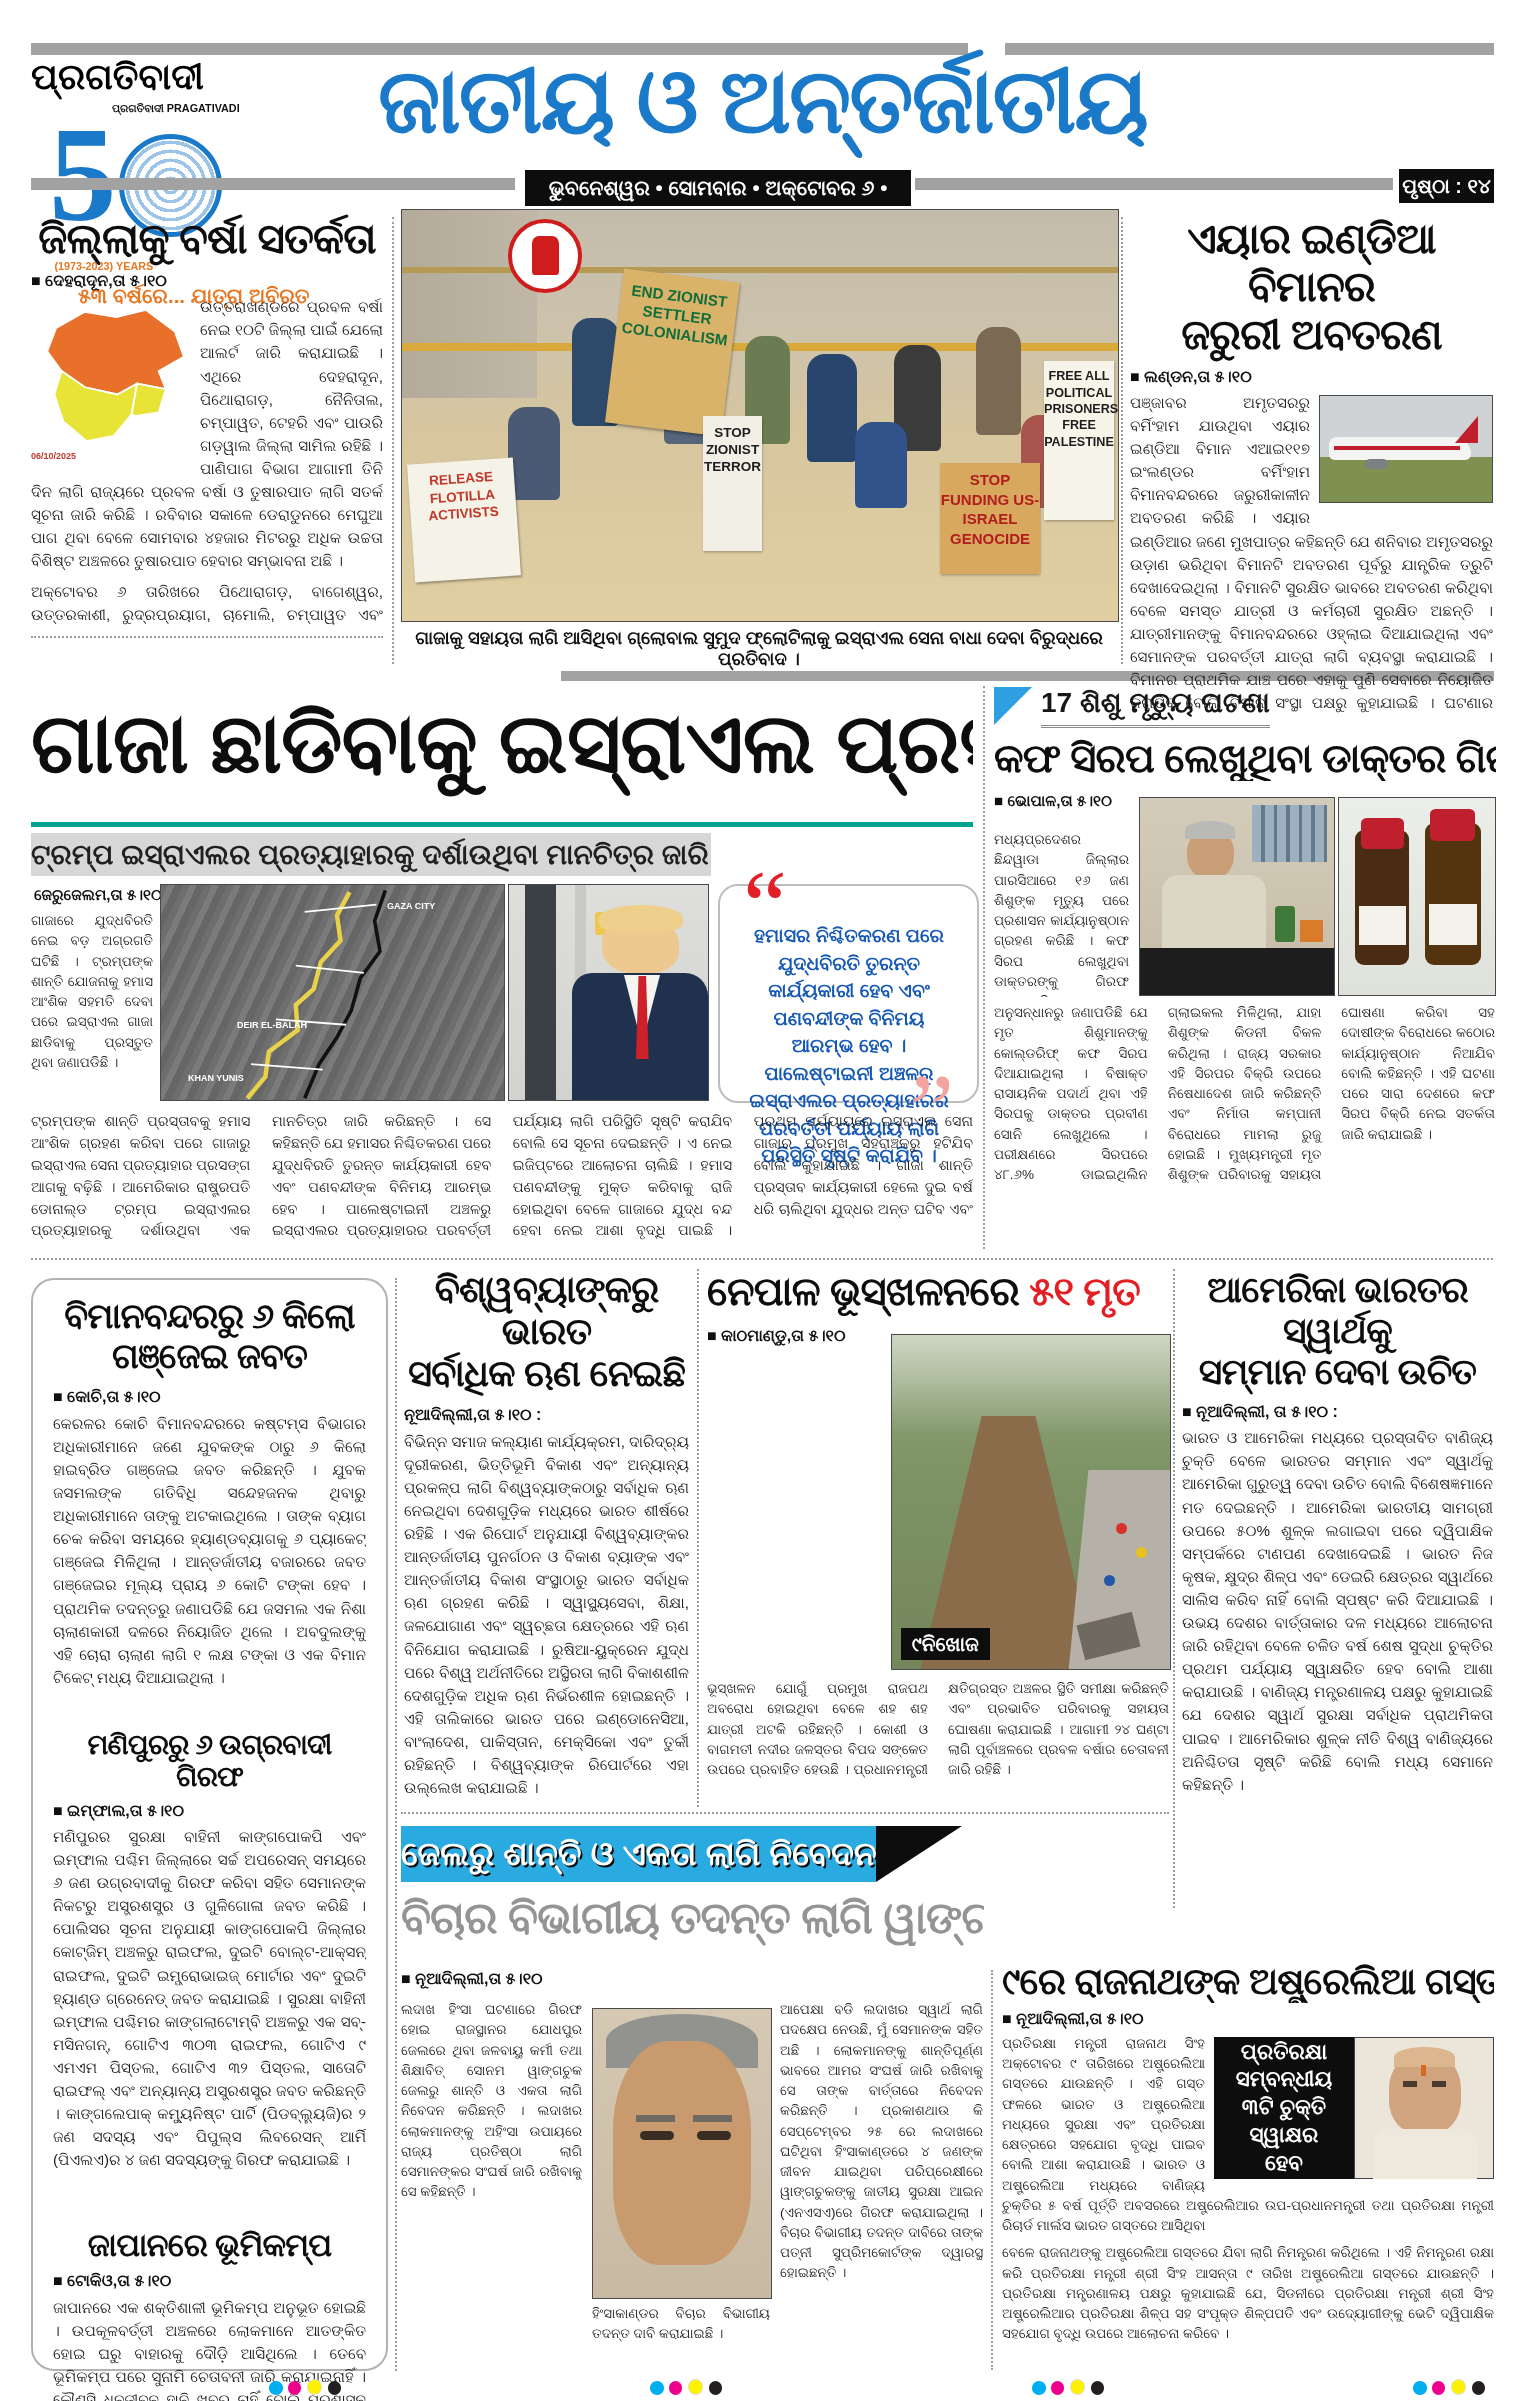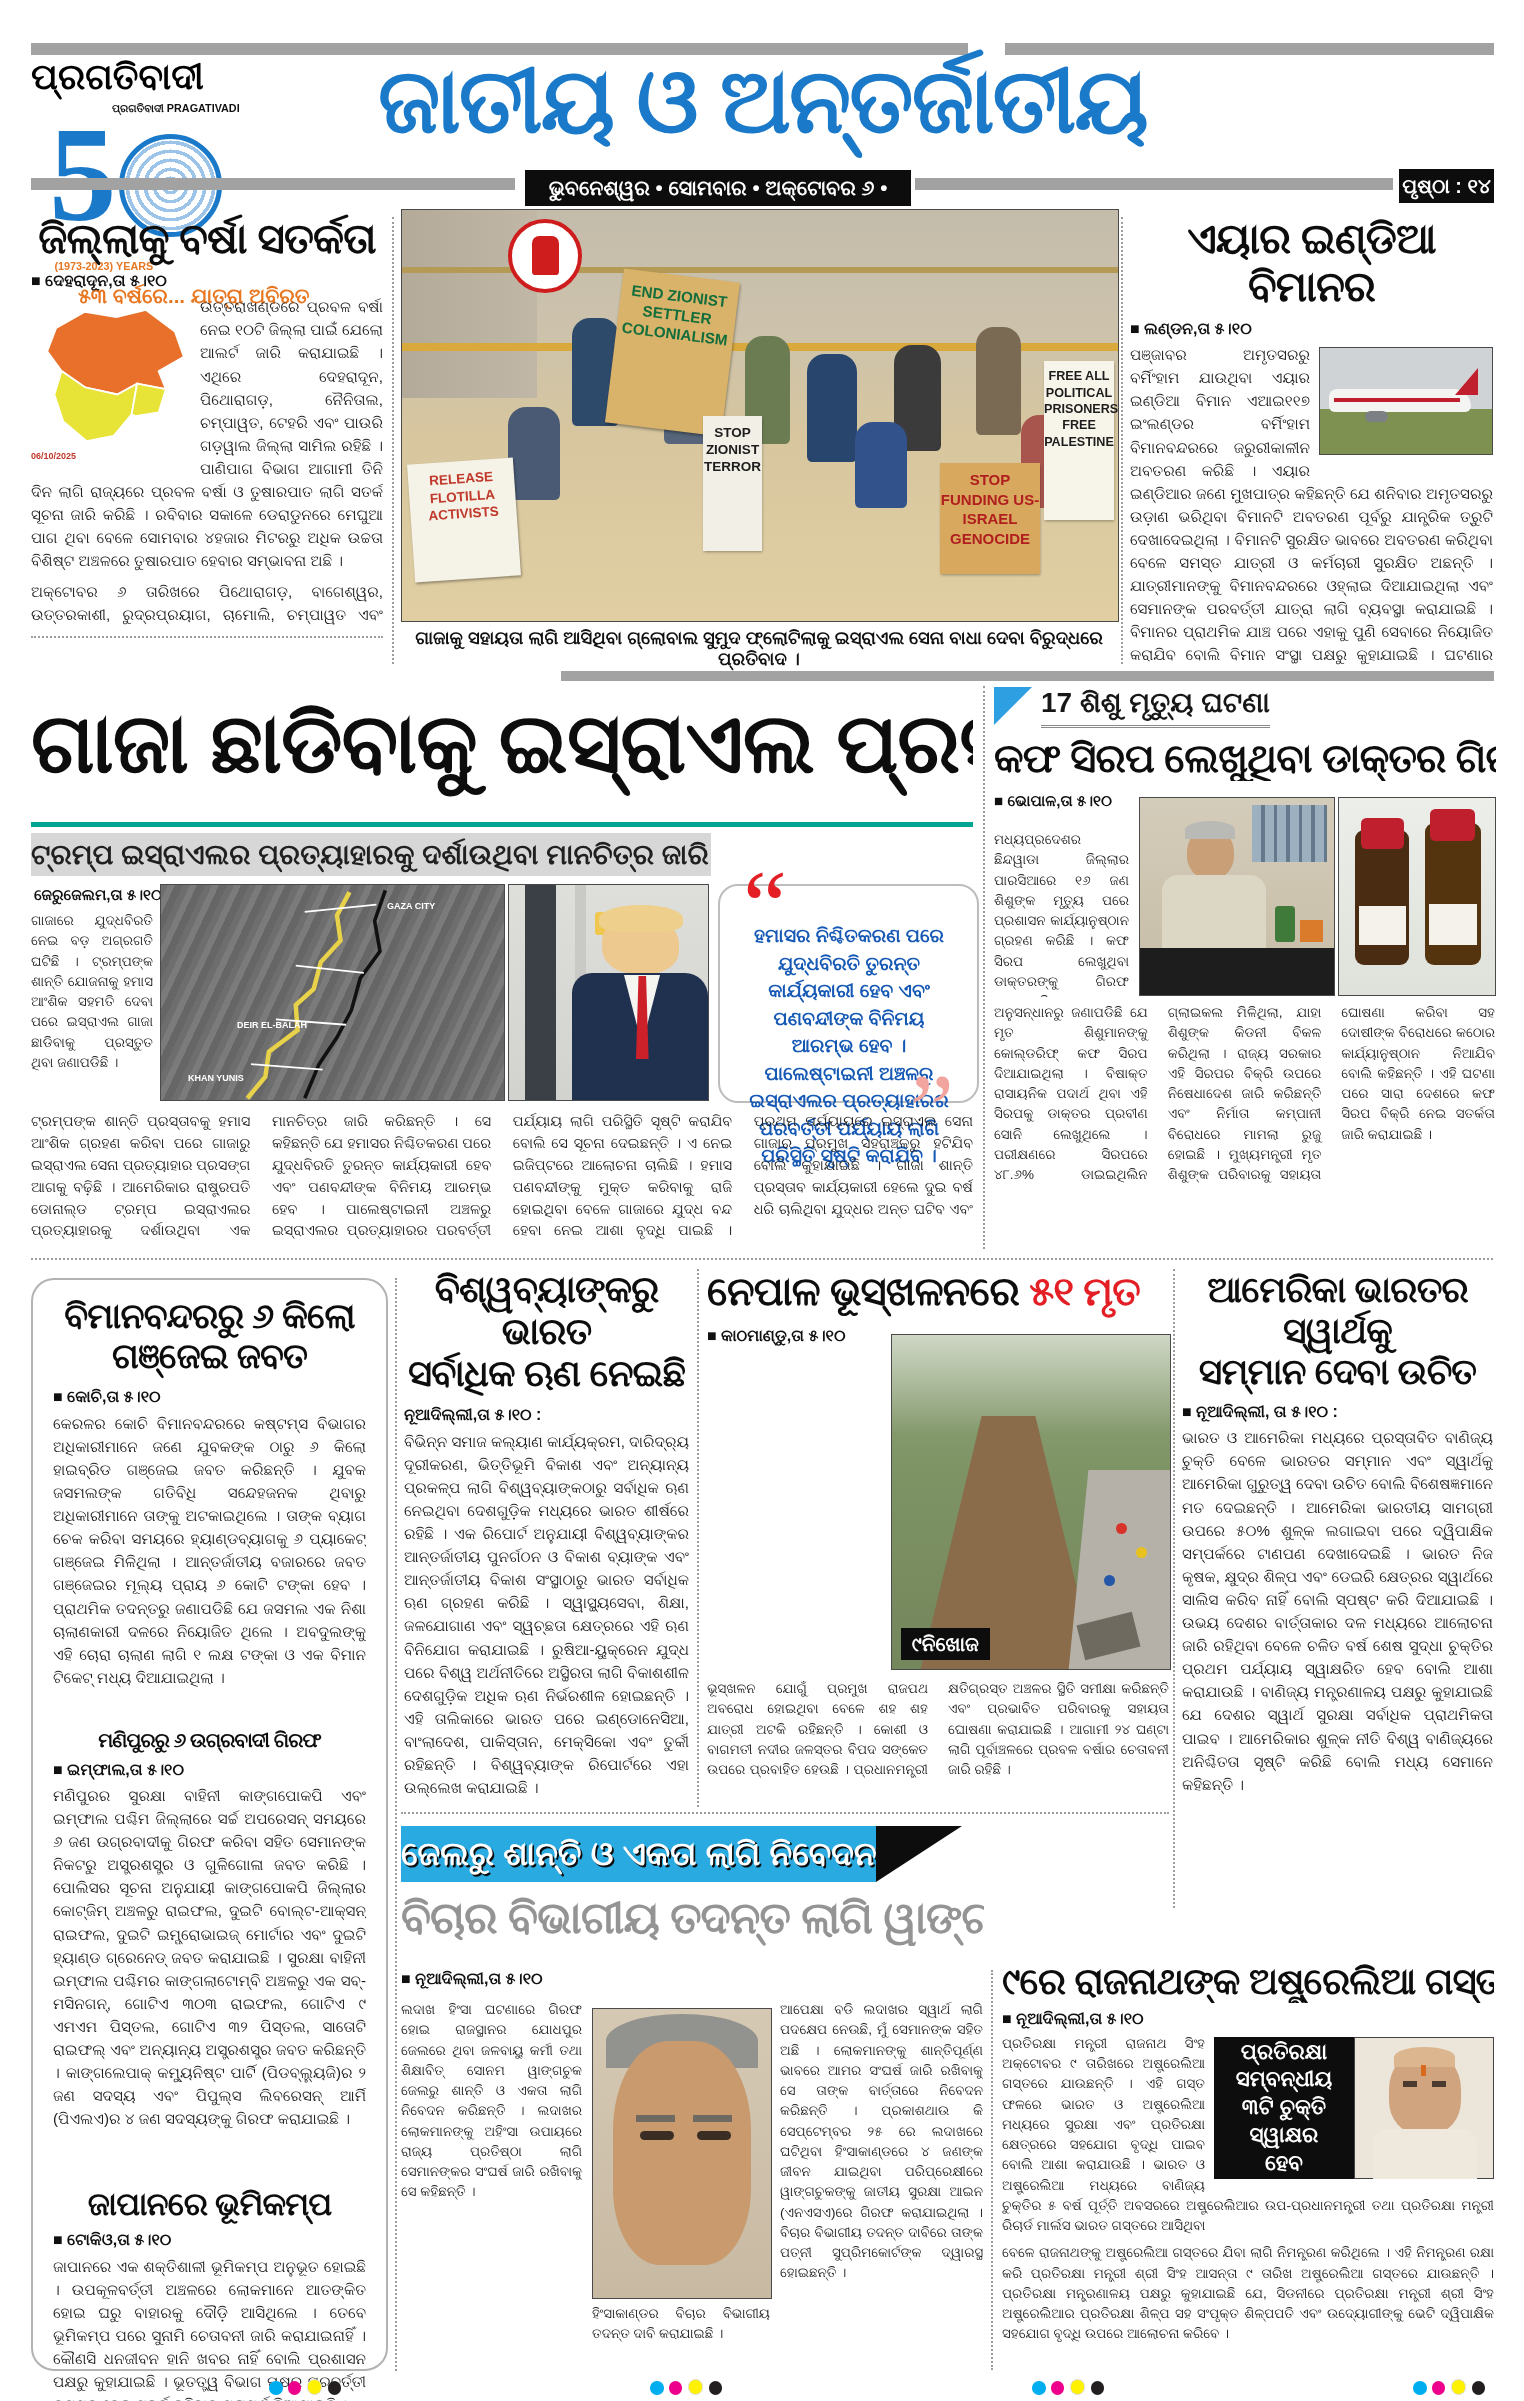--- a/index.html
+++ b/index.html
@@ -94,20 +94,21 @@
     <div class="sign" style="left:538px;top:253px;width:100px;height:104px;background:#d9a85f;color:#b01e1e;font-size:15px;line-height:1.3;padding-top:7.2px;">STOP FUNDING US-ISRAEL GENOCIDE</div>
     <div class="sign" style="left:642px;top:151px;width:70px;height:152px;background:#f7f4ea;color:#1d1d1d;font-size:12.6px;line-height:1.3;padding-top:7.2px;">FREE ALL POLITICAL PRISONERS FREE PALESTINE</div>
   </div>
   <div class="abs cap" style="left:401px;top:628px;width:716px;">ଗାଜାକୁ ସହାୟତା ଲାଗି ଆସିଥିବା ଗ୍ଲୋବାଲ ସୁମୁଦ ଫ୍ଲୋଟିଲାକୁ ଇସ୍ରାଏଲ ସେନା ବାଧା ଦେବା ବିରୁଦ୍ଧରେ ପ୍ରତିବାଦ ।</div>
   <div class="abs grayrule" style="left:561px;top:671px;width:933px;height:10px;"></div>
 
   <div class="abs dotv" style="left:1121px;top:217px;height:447px;"></div>
 
   <div class="abs" style="left:1130px;top:215px;width:363px;">
     <div class="hl" style="font-size:42px;">ଏୟାର ଇଣ୍ଡିଆ ବିମାନର</div>
+    <div class="hl" style="font-size:42px;">ଜରୁରୀ ଅବତରଣ</div>
     <div class="byline" style="margin-top:9px;">■ ଲଣ୍ଡନ,ତା ୫।୧୦</div>
     <div class="body" style="margin-top:5.4px;height:323px;overflow:hidden;">
       <div class="photo" style="float:right;width:172px;height:106px;margin:3.6px 0 5.4px 9px;position:relative;background:linear-gradient(#cfd3d6 0 58%, #7e9150 58% 100%);">
         <div class="abs" style="left:9px;top:41px;width:142px;height:23px;background:#f4f4f2;border-radius:12.6px 27px 9px 9px;"></div>
         <div class="abs" style="left:135px;top:20px;width:0;height:0;border-bottom:27px solid #c01f2e;border-left:23px solid transparent;"></div>
         <div class="abs" style="left:14.4px;top:50px;width:126px;height:4.5px;background:#c01f2e;"></div>
         <div class="abs" style="left:45px;top:63px;width:23px;height:10.8px;background:#7c7f83;border-radius:5.4px;"></div>
       </div>
       <p>ପଞ୍ଜାବର ଅମୃତସରରୁ ବର୍ମିଂହାମ ଯାଉଥିବା ଏୟାର ଇଣ୍ଡିଆ ବିମାନ ଏଆଇ୧୧୭ ଇଂଲଣ୍ଡର ବର୍ମିଂହାମ ବିମାନବନ୍ଦରରେ ଜରୁରୀକାଳୀନ ଅବତରଣ କରିଛି । ଏୟାର ଇଣ୍ଡିଆର ଜଣେ ମୁଖପାତ୍ର କହିଛନ୍ତି ଯେ ଶନିବାର ଅମୃତସରରୁ ଉଡ଼ାଣ ଭରିଥିବା ବିମାନଟି ଅବତରଣ ପୂର୍ବରୁ ଯାନ୍ତ୍ରିକ ତ୍ରୁଟି ଦେଖାଦେଇଥିଲା । ବିମାନଟି ସୁରକ୍ଷିତ ଭାବରେ ଅବତରଣ କରିଥିବା ବେଳେ ସମସ୍ତ ଯାତ୍ରୀ ଓ କର୍ମଚାରୀ ସୁରକ୍ଷିତ ଅଛନ୍ତି । ଯାତ୍ରୀମାନଙ୍କୁ ବିମାନବନ୍ଦରରେ ଓହ୍ଲାଇ ଦିଆଯାଇଥିଲା ଏବଂ ସେମାନଙ୍କ ପରବର୍ତ୍ତୀ ଯାତ୍ରା ଲାଗି ବ୍ୟବସ୍ଥା କରାଯାଇଛି । ବିମାନର ପ୍ରାଥମିକ ଯାଞ୍ଚ ପରେ ଏହାକୁ ପୁଣି ସେବାରେ ନିୟୋଜିତ କରାଯିବ ବୋଲି ବିମାନ ସଂସ୍ଥା ପକ୍ଷରୁ କୁହାଯାଇଛି । ଘଟଣାର ତଦନ୍ତ ଜାରି ରହିଛି ।</p>
     </div>
@@ -188,21 +189,21 @@
   <div class="abs body small cols3" style="left:994px;top:1003px;width:501px;height:244px;overflow:hidden;">ଅନୁସନ୍ଧାନରୁ ଜଣାପଡିଛି ଯେ ମୃତ ଶିଶୁମାନଙ୍କୁ କୋଲ୍ଡରିଫ୍ କଫ ସିରପ ଦିଆଯାଇଥିଲା । ବିଷାକ୍ତ ରାସାୟନିକ ପଦାର୍ଥ ଥିବା ଏହି ସିରପକୁ ଡାକ୍ତର ପ୍ରବୀଣ ସୋନି ଲେଖୁଥିଲେ । ପରୀକ୍ଷଣରେ ସିରପରେ ୪୮.୬% ଡାଇଇଥିଲିନ ଗ୍ଲାଇକଲ ମିଳିଥିଲା, ଯାହା ଶିଶୁଙ୍କ କିଡନୀ ବିକଳ କରିଥିଲା । ରାଜ୍ୟ ସରକାର ଏହି ସିରପର ବିକ୍ରି ଉପରେ ନିଷେଧାଦେଶ ଜାରି କରିଛନ୍ତି ଏବଂ ନିର୍ମାତା କମ୍ପାନୀ ବିରୋଧରେ ମାମଲା ରୁଜୁ ହୋଇଛି । ମୁଖ୍ୟମନ୍ତ୍ରୀ ମୃତ ଶିଶୁଙ୍କ ପରିବାରକୁ ସହାୟତା ଘୋଷଣା କରିବା ସହ ଦୋଷୀଙ୍କ ବିରୋଧରେ କଠୋର କାର୍ଯ୍ୟାନୁଷ୍ଠାନ ନିଆଯିବ ବୋଲି କହିଛନ୍ତି । ଏହି ଘଟଣା ପରେ ସାରା ଦେଶରେ କଫ ସିରପ ବିକ୍ରି ନେଇ ସତର୍କତା ଜାରି କରାଯାଇଛି ।</div>
 
   <div class="abs doth" style="left:31px;top:1258px;width:1462px;"></div>
 
   <div class="abs" style="left:31px;top:1278px;width:357px;height:1093px;border:2.7px solid #b2b2b2;border-radius:23px;padding:16px 20px;box-sizing:border-box;">
     <div class="hl" style="font-size:35px;">ବିମାନବନ୍ଦରରୁ ୬ କିଲୋ</div>
     <div class="hl" style="font-size:35px;">ଗଞ୍ଜେଇ ଜବତ</div>
     <div class="byline" style="margin-top:12.6px;">■ କୋଚି,ତା ୫।୧୦</div>
     <div class="body" style="margin-top:5.4px;height:301px;overflow:hidden;">କେରଳର କୋଚି ବିମାନବନ୍ଦରରେ କଷ୍ଟମ୍ସ ବିଭାଗର ଅଧିକାରୀମାନେ ଜଣେ ଯୁବକଙ୍କ ଠାରୁ ୬ କିଲୋ ହାଇବ୍ରିଡ ଗଞ୍ଜେଇ ଜବତ କରିଛନ୍ତି । ଯୁବକ ଜସମଲଙ୍କ ଗତିବିଧି ସନ୍ଦେହଜନକ ଥିବାରୁ ଅଧିକାରୀମାନେ ତାଙ୍କୁ ଅଟକାଇଥିଲେ । ତାଙ୍କ ବ୍ୟାଗ ଚେକ କରିବା ସମୟରେ ହ୍ୟାଣ୍ଡବ୍ୟାଗକୁ ୬ ପ୍ୟାକେଟ୍ ଗଞ୍ଜେଇ ମିଳିଥିଲା । ଆନ୍ତର୍ଜାତୀୟ ବଜାରରେ ଜବତ ଗଞ୍ଜେଇର ମୂଲ୍ୟ ପ୍ରାୟ ୬ କୋଟି ଟଙ୍କା ହେବ ।  ପ୍ରାଥମିକ ତଦନ୍ତରୁ ଜଣାପଡିଛି ଯେ ଜସମଲ ଏକ ନିଶା ଚାଲାଣକାରୀ ଦଳରେ ନିୟୋଜିତ ଥିଲେ । ଅବଦୁଲଙ୍କୁ ଏହି ଚୋରା ଚାଲାଣ ଲାଗି ୧ ଲକ୍ଷ ଟଙ୍କା ଓ ଏକ ବିମାନ ଟିକେଟ୍ ମଧ୍ୟ ଦିଆଯାଇଥିଲା ।</div>
 
-    <div class="hl" style="font-size:20px;margin-top:16px;">ମଣିପୁରରୁ ୬ ଉଗ୍ରବାଦୀ ଗିରଫ</div>
+    <div class="hl" style="font-size:28px;margin-top:16px;">ମଣିପୁରରୁ ୬ ଉଗ୍ରବାଦୀ ଗିରଫ</div>
     <div class="byline" style="margin-top:9px;">■ ଇମ୍ଫାଲ,ତା ୫।୧୦</div>
     <div class="body" style="margin-top:5.4px;height:386px;overflow:hidden;">ମଣିପୁରର ସୁରକ୍ଷା ବାହିନୀ କାଙ୍ଗପୋକପି ଏବଂ ଇମ୍ଫାଲ ପଶ୍ଚିମ ଜିଲ୍ଲାରେ ସର୍ଚ୍ଚ ଅପରେସନ୍ ସମୟରେ ୬ ଜଣ ଉଗ୍ରବାଦୀକୁ ଗିରଫ କରିବା ସହିତ ସେମାନଙ୍କ ନିକଟରୁ ଅସ୍ତ୍ରଶସ୍ତ୍ର ଓ ଗୁଳିଗୋଳା ଜବତ କରିଛି । ପୋଲିସର ସୂଚନା ଅନୁଯାୟୀ କାଙ୍ଗପୋକପି ଜିଲ୍ଲାର କୋଟ୍‌ଜିମ୍ ଅଞ୍ଚଳରୁ ରାଇଫଲ, ଦୁଇଟି ବୋଲ୍ଟ-ଆକ୍ସନ୍ ରାଇଫଲ, ଦୁଇଟି ଇମ୍ପ୍ରୋଭାଇଜ୍‌ ମୋର୍ଟାର ଏବଂ ଦୁଇଟି ହ୍ୟାଣ୍ଡ ଗ୍ରେନେଡ୍ ଜବତ କରାଯାଇଛି । ସୁରକ୍ଷା ବାହିନୀ ଇମ୍ଫାଲ ପଶ୍ଚିମର କାଙ୍ଗଲାଟୋମ୍ବି ଅଞ୍ଚଳରୁ ଏକ ସବ୍-ମସିନଗନ୍, ଗୋଟିଏ ୩୦୩ ରାଇଫଲ, ଗୋଟିଏ ୯ ଏମଏମ ପିସ୍ତଲ, ଗୋଟିଏ ୩୨ ପିସ୍ତଲ, ସାତୋଟି ରାଇଫଲ୍ ଏବଂ ଅନ୍ୟାନ୍ୟ ଅସ୍ତ୍ରଶସ୍ତ୍ର ଜବତ କରିଛନ୍ତି । କାଙ୍ଗଲେପାକ୍ କମ୍ୟୁନିଷ୍ଟ ପାର୍ଟି (ପିଡବ୍ଲ୍ୟୁଜି)ର ୨ ଜଣ ସଦସ୍ୟ ଏବଂ ପିପୁଲ୍ସ ଲିବରେସନ୍ ଆର୍ମି (ପିଏଲଏ)ର ୪ ଜଣ ସଦସ୍ୟଙ୍କୁ ଗିରଫ କରାଯାଇଛି ।</div>
 
     <div class="hl" style="font-size:32px;margin-top:16px;">ଜାପାନରେ ଭୂମିକମ୍ପ</div>
     <div class="byline" style="margin-top:9px;">■ ଟୋକିଓ,ତା ୫।୧୦</div>
     <div class="body" style="margin-top:5.4px;height:188px;overflow:hidden;">ଜାପାନରେ ଏକ ଶକ୍ତିଶାଳୀ ଭୂମିକମ୍ପ ଅନୁଭୂତ ହୋଇଛି । ଉପକୂଳବର୍ତ୍ତୀ ଅଞ୍ଚଳରେ ଲୋକମାନେ ଆତଙ୍କିତ ହୋଇ ଘରୁ ବାହାରକୁ ଦୌଡ଼ି ଆସିଥିଲେ । ତେବେ ଭୂମିକମ୍ପ ପରେ ସୁନାମି ଚେତାବନୀ ଜାରି କରାଯାଇନାହିଁ । କୌଣସି ଧନଜୀବନ ହାନି ଖବର ନାହିଁ ବୋଲି ପ୍ରଶାସନ ପକ୍ଷରୁ କୁହାଯାଇଛି । ଭୂତତ୍ତ୍ୱ ବିଭାଗ ପକ୍ଷରୁ ପରବର୍ତ୍ତୀ କମ୍ପନ ନେଇ ସତର୍କ ରହିବାକୁ ପରାମର୍ଶ ଦିଆଯାଇଛି ।</div>
   </div>
 
   <div class="abs dotv" style="left:395px;top:1278px;height:1093px;"></div>
 

